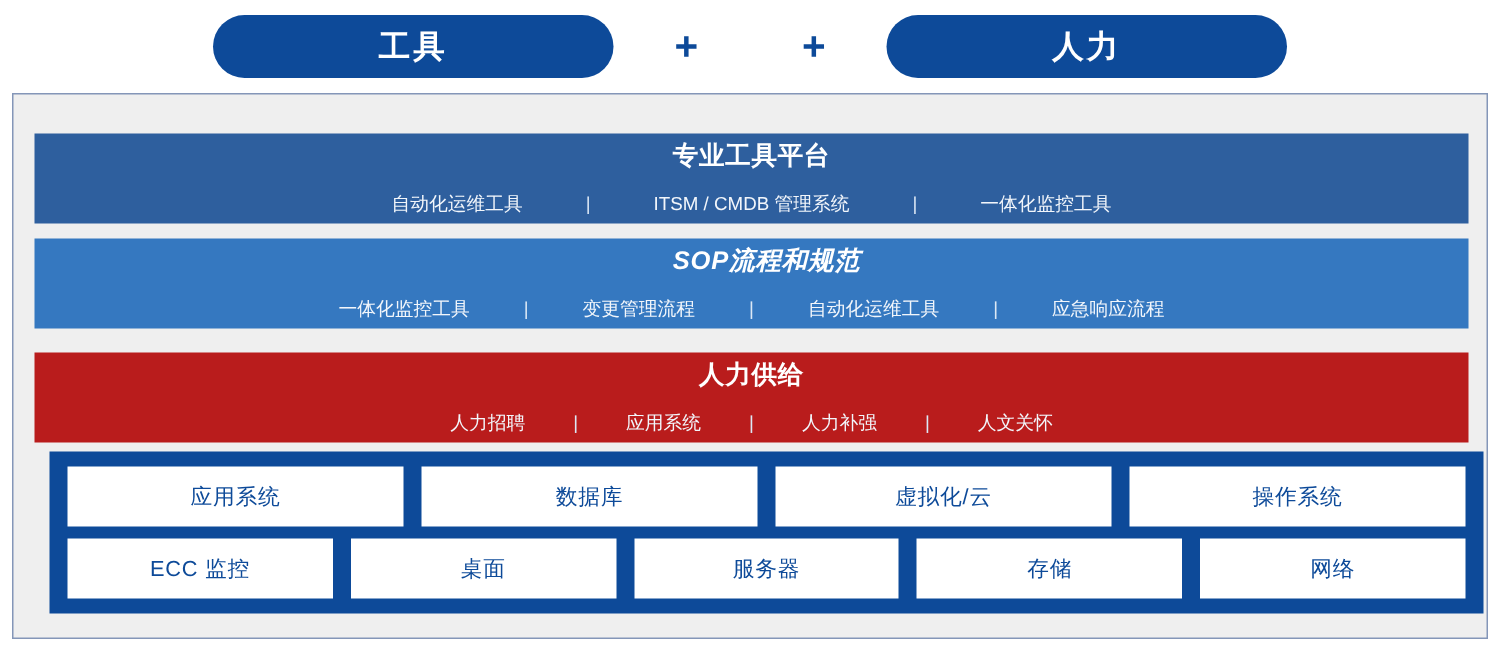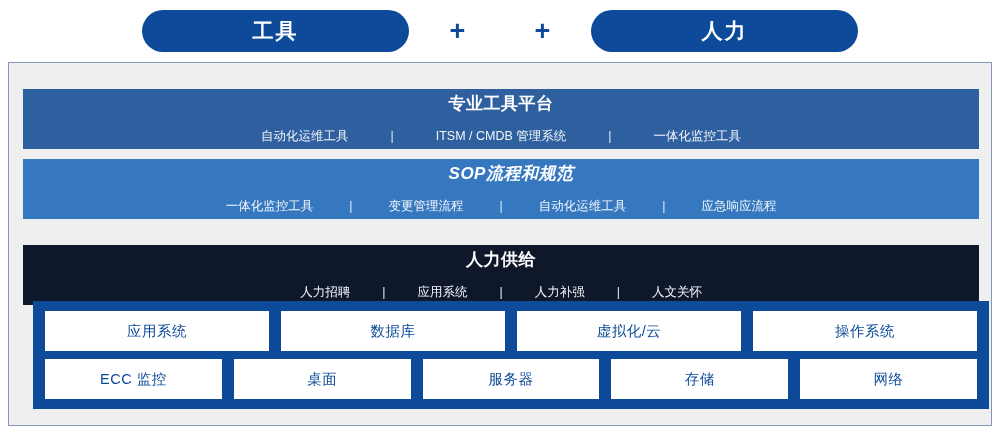--- a/index.html
+++ b/index.html
@@ -79,21 +79,21 @@
     box-sizing: border-box;
     color: #ffffff;
     display: flex;
     flex-direction: column;
     align-items: center;
     justify-content: center;
     gap: 11px;
   }
   .band-1 { top: 26px;  background: #2e5f9e; }
   .band-2 { top: 96px;  background: #3578c0; }
-  .band-3 { top: 182px; background: #0f172a; justify-content: center; }
+  .band-3 { top: 172px; background: #b91c1c; justify-content: center; }
 
   .band-title {
     font-size: 17px;
     font-weight: bold;
     line-height: 1.15;
     letter-spacing: 0.5px;
     margin-bottom: 4px;
   }
   .band-title.italic { font-style: italic; margin-left: 20px; }
 

